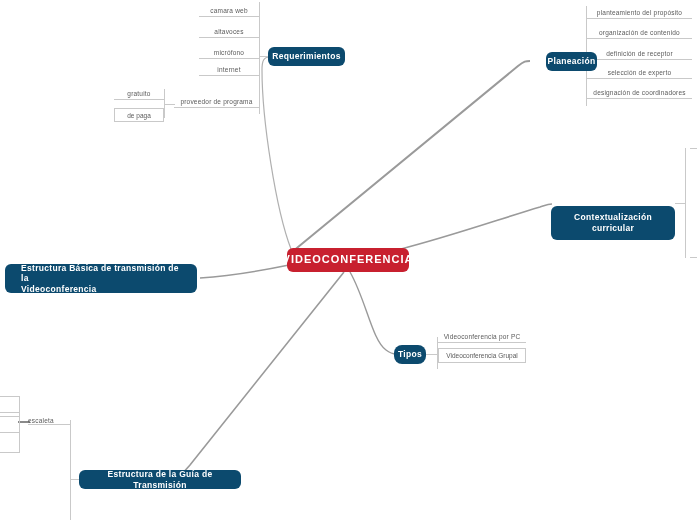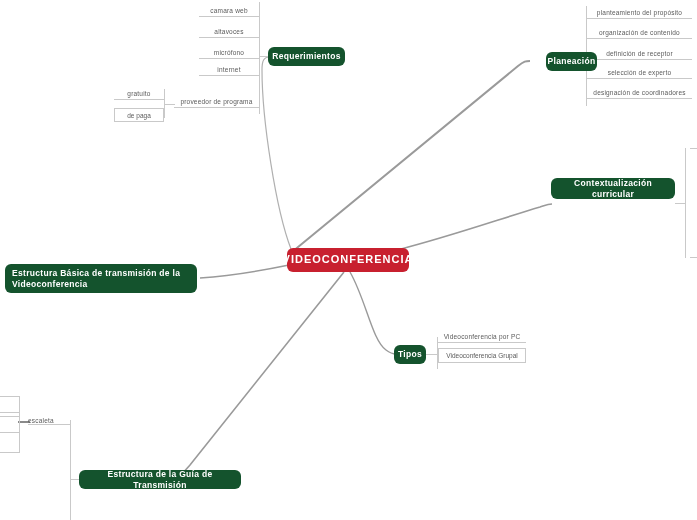--- a/index.html
+++ b/index.html
@@ -22,21 +22,21 @@
     font-weight:bold;
     letter-spacing:.3px;
     display:flex;
     align-items:center;
     justify-content:center;
     text-align:center;
     line-height:1.25;
     padding:4px 9px;
     z-index:5;
   }
-  .node.dark{background:#14532d;}
+  .node.dark{background:#0c4a6e;}
   .node.root{
     background:#c8202f;
     font-size:11px;
     letter-spacing:1px;
   }
   .node.lvl1{font-size:8.5px;}
   .node.multiline{justify-content:flex-start;text-align:left;}
 
   
   .leaf{
@@ -127,33 +127,33 @@
 
   <div class="bracket" style="left:586px;top:6px;width:1px;height:100px;"></div>
   <div class="hstub" style="left:576px;top:61px;width:11px;"></div>
 
   <div class="leaf" style="left:587px;top:9px;width:105px;">planteamiento del propósito</div>
   <div class="leaf" style="left:587px;top:29px;width:105px;">organización de contenido</div>
   <div class="leaf" style="left:587px;top:50px;width:105px;">definición de receptor</div>
   <div class="leaf" style="left:587px;top:69px;width:105px;">selección de experto</div>
   <div class="leaf" style="left:587px;top:89px;width:105px;">designación de coordinadores</div>
 
-  <div class="node dark lvl1" style="left:551px;top:178px;width:124px;height:21px;border-radius:6px;">Contextualización curricular</div>
+  <div class="node dark lvl1" style="left:551px;top:206px;width:124px;height:34px;border-radius:6px;">Contextualización curricular</div>
   <div class="bracket" style="left:685px;top:148px;width:1px;height:110px;"></div>
   <div class="hstub" style="left:675px;top:203px;width:11px;"></div>
   <div class="emptybox" style="left:690px;top:148px;width:20px;height:110px;border-left:none;"></div>
 
-  <div class="node dark lvl1 multiline" style="left:5px;top:264px;width:192px;height:29px;padding-left:7px;">
+  <div class="node dark lvl1 multiline" style="left:5px;top:264px;width:192px;height:29px;padding-left:16px;">
     <span style="display:block;">
       <span>Estructura Básica de transmisión de la</span><br>
       <span>Videoconferencia</span>
     </span>
   </div>
 
-  <div class="node dark lvl1" style="left:394px;top:345px;width:32px;height:19px;">Tipos</div>
+  <div class="node dark lvl1" style="left:394px;top:345px;width:32px;height:19px;border-radius:8px;">Tipos</div>
   <div class="bracket" style="left:437px;top:337px;width:1px;height:32px;"></div>
   <div class="hstub" style="left:426px;top:354px;width:12px;"></div>
   <div class="leaf" style="left:438px;top:333px;width:88px;">Videoconferencia por PC</div>
   <div class="boxleaf" style="left:438px;top:348px;width:88px;height:15px;justify-content:center;padding-left:0;">Videoconferencia Grupal</div>
 
   <div class="node dark lvl1" style="left:79px;top:470px;width:162px;height:19px;">Estructura de la Guía de Transmisión</div>
 
   <div class="bracket" style="left:70px;top:420px;width:1px;height:100px;"></div>
   <div class="hstub" style="left:70px;top:479px;width:10px;"></div>
   <div class="leaf noline" style="left:28px;top:417px;width:42px;text-align:left;">escaleta</div>

